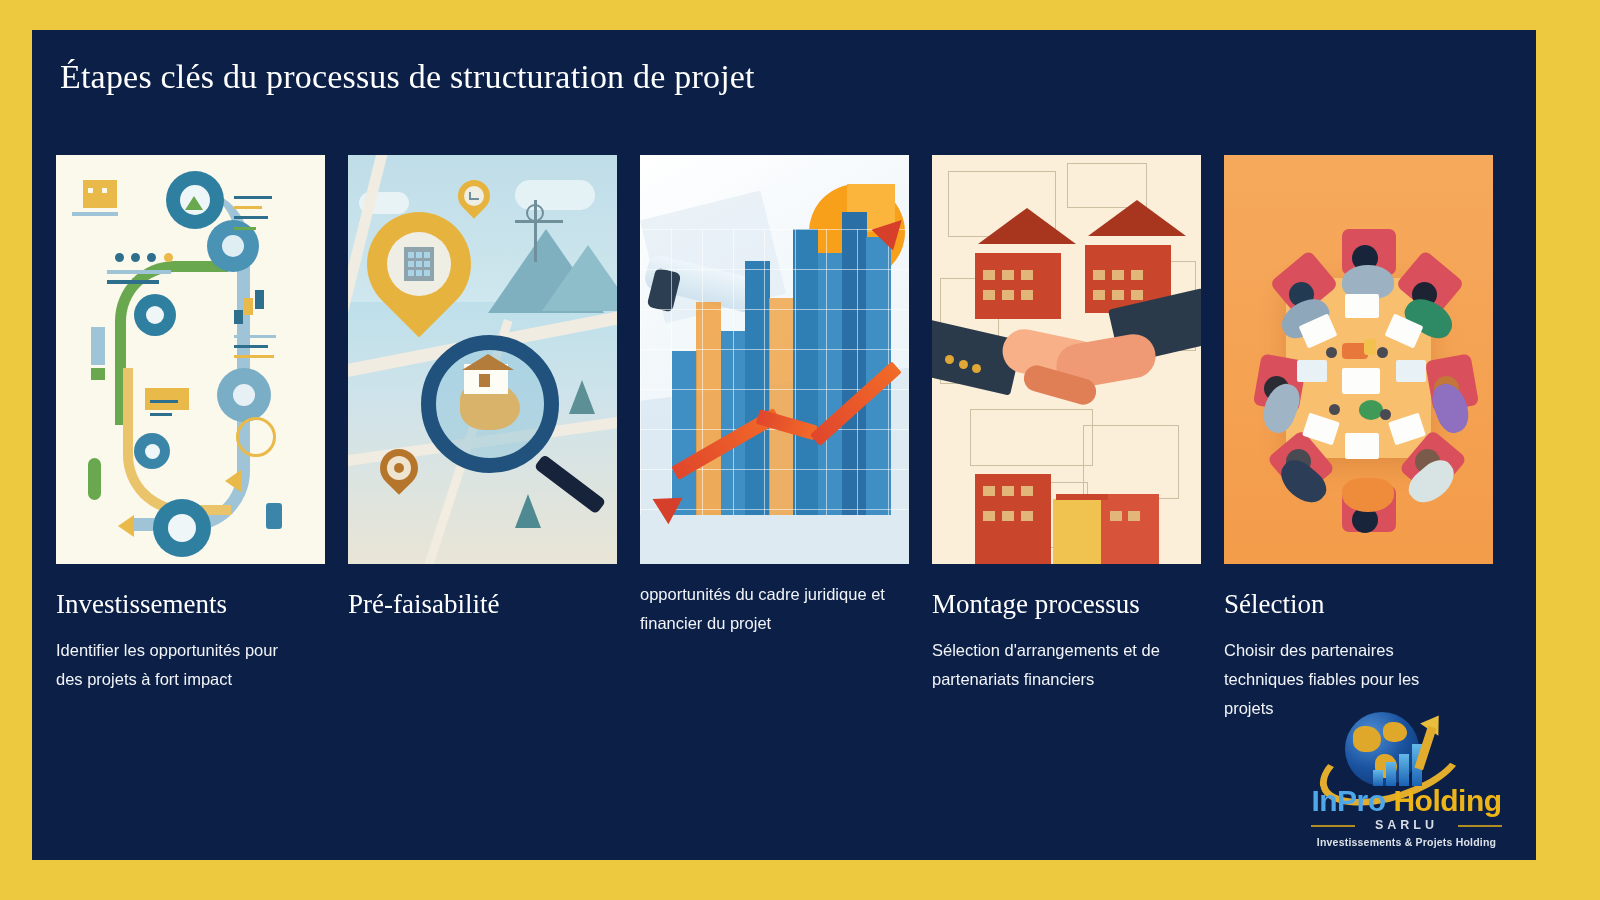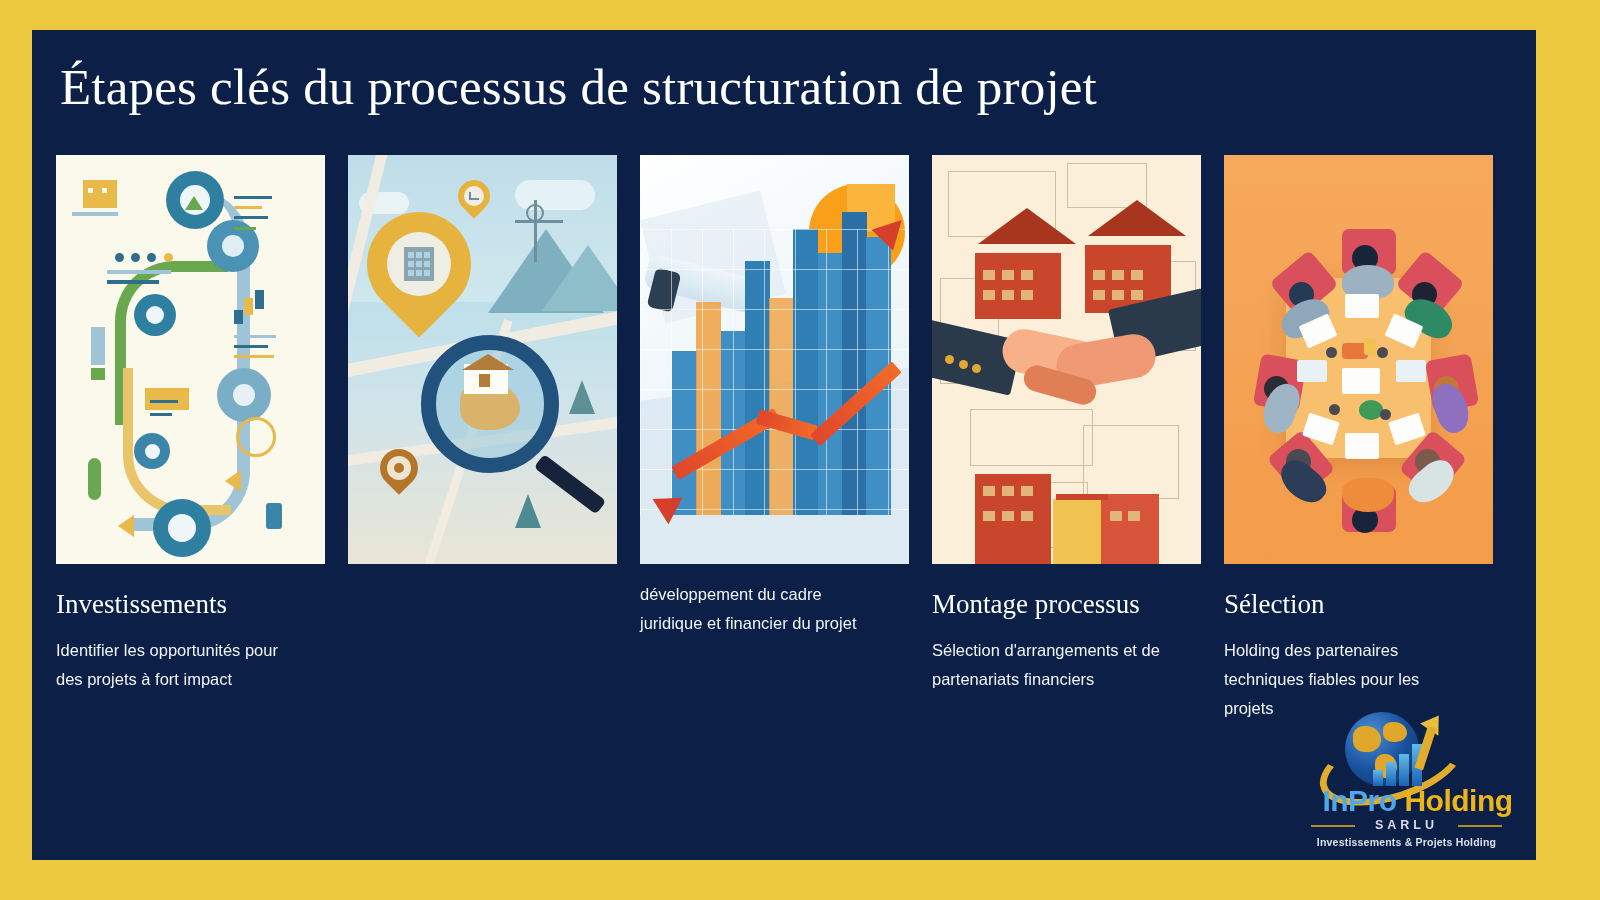--- a/index.html
+++ b/index.html
@@ -13,21 +13,21 @@
     left:32px; top:30px;
     width:1504px; height:830px;
     background:#0b1f47;
   }
   .page-title {
     position:absolute;
     left:28px; top:28px;
     width:1460px;
     color:#ffffff;
     font-family:"Liberation Serif", serif;
-    font-size:51px;
+    font-size:34px;
     font-weight:400;
     letter-spacing:0.2px;
     white-space:nowrap;
   }
   .cards {
     position:absolute;
     left:24px; top:125px;
     width:1460px; height:600px;
     display:flex;
     gap:0px;
@@ -222,21 +222,21 @@
     position:absolute; bottom:0;
     background:linear-gradient(#63b8e8,#1a62b4);
   }
   .uparrow {
     position:absolute; width:0; height:0;
     border-left:11px solid transparent;
     border-right:11px solid transparent;
     border-bottom:17px solid #e8be3c;
   }
   .logo-text {
-    position:absolute; left:11px; top:76px; width:215px;
+    position:absolute; left:0; top:76px; width:215px;
     text-align:center;
     font-size:30px; font-weight:bold;
     letter-spacing:-0.5px;
     white-space:nowrap;
   }
   .lt-in { color:#4ea7e8; }
   .lt-hold { color:#eeb518; }
   .logo-sarlu {
     position:absolute; left:0; top:110px; width:215px;
     text-align:center; color:#d9dde6;
@@ -383,20 +383,21 @@
           <div style="position:absolute;left:24px;top:32px;width:60px;height:48px;background:#d9b36a;border-radius:40% 60% 50% 45%;"></div>
           <div style="position:absolute;left:28px;top:14px;width:44px;height:30px;background:#fdfcf5;"></div>
           <div style="position:absolute;left:26px;top:4px;width:0;height:0;border-left:26px solid transparent;border-right:26px solid transparent;border-bottom:16px solid #b47c3a;"></div>
           <div style="position:absolute;left:43px;top:24px;width:11px;height:13px;background:#b47c3a;"></div>
         </div>
         <div class="mag-handle" style="left:73%;top:73%;width:78px;height:17px;transform:rotate(37deg);"></div>
 
         <div class="tree2" style="left:82%;top:55%;"></div>
         <div class="tree2" style="left:62%;top:83%;border-bottom-color:#4f8a92;"></div>
       </div>
+      <div class="card-title">Pré-faisabilité</div>
     </div>
 
     <div class="card">
       <div class="card-img img3">
 
         <div class="bp" style="left:-6%;top:56%;width:118%;height:50%;transform:rotate(-7deg);"></div>
         <div class="bp" style="left:-4%;top:66%;width:112%;height:42%;transform:rotate(4deg);opacity:.6;"></div>
         <div class="bp" style="left:4%;top:12%;width:46%;height:26%;transform:rotate(-14deg);opacity:.55;"></div>
 
         <div class="tube3" style="left:4%;top:24%;width:124px;height:35px;transform:rotate(14deg);"></div>
@@ -415,21 +416,21 @@
         <div class="bar3" style="left:75%;width:25px;height:74%;background:#2a6fa5;"></div>
         <div class="bar3" style="left:84%;width:25px;height:68%;background:#3f8fc4;"></div>
         <div class="grid3"></div>
 
         <div class="arrow3" style="left:13%;top:76%;width:118px;height:15px;transform:rotate(-30deg);"></div>
         <div class="arrow3" style="left:44%;top:62%;width:60px;height:15px;transform:rotate(16deg);"></div>
         <div class="arrow3" style="left:65%;top:68%;width:110px;height:15px;transform:rotate(-42deg);"></div>
         <div class="ahead" style="left:4%;top:82%;border-top:15px solid transparent;border-bottom:15px solid transparent;border-right:26px solid #d6402b;transform:rotate(28deg);"></div>
         <div class="ahead" style="left:88%;top:15%;border-left:15px solid transparent;border-right:15px solid transparent;border-bottom:28px solid #d6402b;transform:rotate(44deg);"></div>
       </div>
-      <div class="card-desc">développement du cadre juridique et financier du projet</div>
+      <div class="card-desc">opportunités du cadre juridique et financier du projet</div>
     </div>
 
     <div class="card">
       <div class="card-img img4">
 
         <div class="circ4" style="left:6%;top:4%;width:40%;height:16%;"></div>
         <div class="circ4" style="left:50%;top:2%;width:30%;height:11%;"></div>
         <div class="circ4" style="left:14%;top:62%;width:46%;height:14%;"></div>
         <div class="circ4" style="left:56%;top:66%;width:36%;height:18%;"></div>
         <div class="circ4" style="left:3%;top:30%;width:22%;height:26%;"></div>
@@ -527,21 +528,21 @@
         <div class="paper5" style="left:45%;top:68%;width:34px;height:26px;"></div>
         <div class="plant5" style="left:50%;top:60%;width:24px;height:20px;"></div>
         <div style="position:absolute;left:44%;top:46%;width:26px;height:16px;background:#e8773c;border-radius:4px;"></div>
         <div style="position:absolute;left:52%;top:45%;width:12px;height:16px;background:#f2c14e;border-radius:3px;"></div>
         <div style="position:absolute;left:38%;top:47%;width:11px;height:11px;border-radius:50%;background:#4a4a52;"></div>
         <div style="position:absolute;left:57%;top:47%;width:11px;height:11px;border-radius:50%;background:#4a4a52;"></div>
         <div style="position:absolute;left:39%;top:61%;width:11px;height:11px;border-radius:50%;background:#4a4a52;"></div>
         <div style="position:absolute;left:58%;top:62%;width:11px;height:11px;border-radius:50%;background:#4a4a52;"></div>
       </div>
       <div class="card-title">Sélection</div>
-      <div class="card-desc">Holding des partenaires techniques fiables pour les projets</div>
+      <div class="card-desc">Choisir des partenaires techniques fiables pour les projets</div>
     </div>
 
   </div>
 
   <div class="logo">
     <div class="logo-globe">
       <div class="continent" style="left:8px;top:14px;width:28px;height:26px;"></div>
       <div class="continent" style="left:38px;top:10px;width:24px;height:20px;"></div>
       <div class="continent" style="left:30px;top:42px;width:22px;height:24px;"></div>
     </div>

